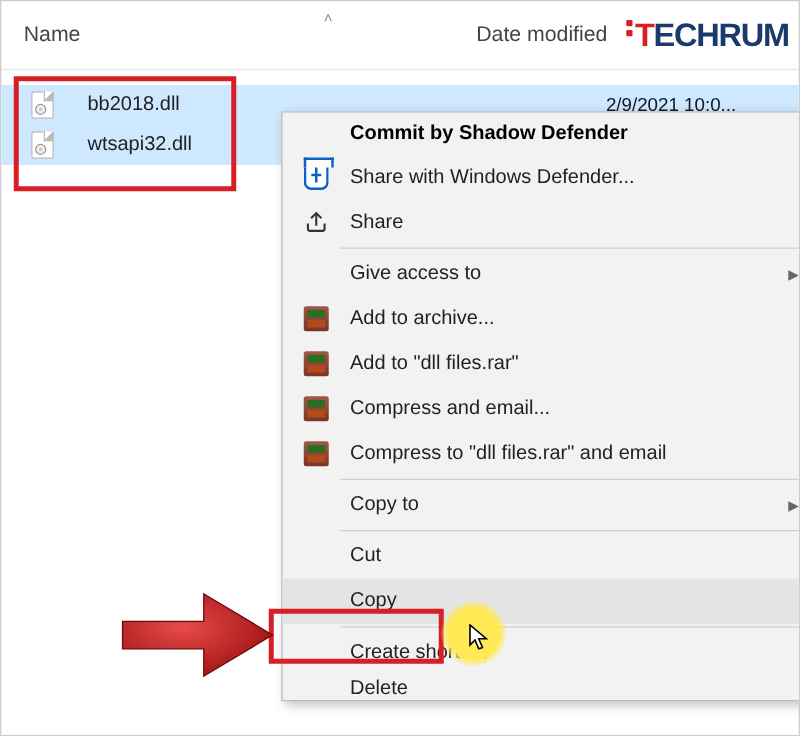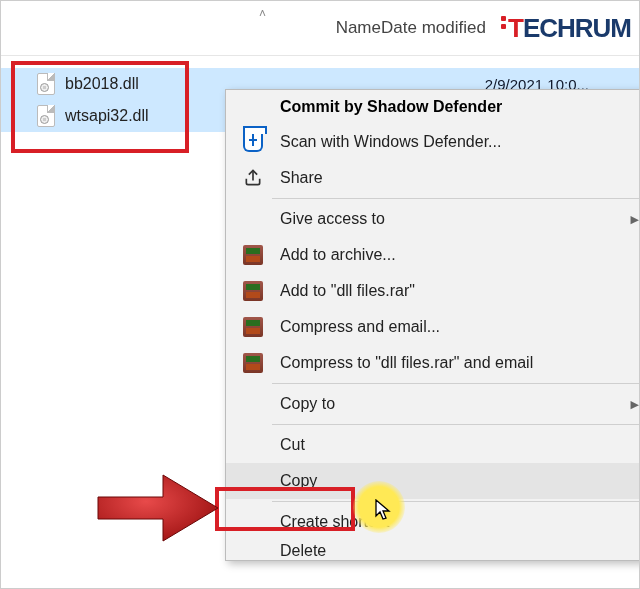--- a/index.html
+++ b/index.html
@@ -28,21 +28,20 @@
     left: 258px;
     top: 6px;
     color: #888;
     font-size: 12px;
   }
   .col-name {
     padding-left: 18px;
     color: #444;
     font-size: 17px;
     flex: 0 0 380px;
-    text-align: right;
   }
   .col-date {
     color: #444;
     font-size: 17px;
   }
 
   
   .logo {
     position: absolute;
     right: 8px;
@@ -86,22 +85,22 @@
   }
 
   
   .files {
     position: relative;
   }
   .file-row {
     display: flex;
     align-items: center;
     height: 32px;
-    padding-left: 36px;
-    gap: 10px;
+    padding-left: 24px;
+    gap: 27px;
   }
   .file-row.selected {
     background: #cde8ff;
   }
   .file-icon {
     width: 18px;
     height: 22px;
     background: #fff;
     border: 1px solid #bbb;
     border-radius: 2px 2px 2px 2px;
@@ -324,21 +323,21 @@
 <div class="context-menu">
   <div class="cm-row header">
     <span>Commit by Shadow Defender</span>
   </div>
   <div class="cm-row">
     <span class="icon-slot">
       <span class="wd-shield">
           <span class="cross"></span>
         </span>
     </span>
-    <span>Scan with Windows Defender...</span>
+    <span>Share with Windows Defender...</span>
   </div>
   <div class="cm-row">
     <span class="icon-slot share-icon">
       <svg viewBox="0 0 24 24" fill="none" stroke="#333" stroke-width="2">
         <path d="M4 13v5a2 2 0 0 0 2 2h12a2 2 0 0 0 2-2v-5"></path>
         <path d="M12 3v12"></path>
         <path d="M7 8l5-5 5 5"></path>
       </svg>
     </span>
     <span>Share</span>

